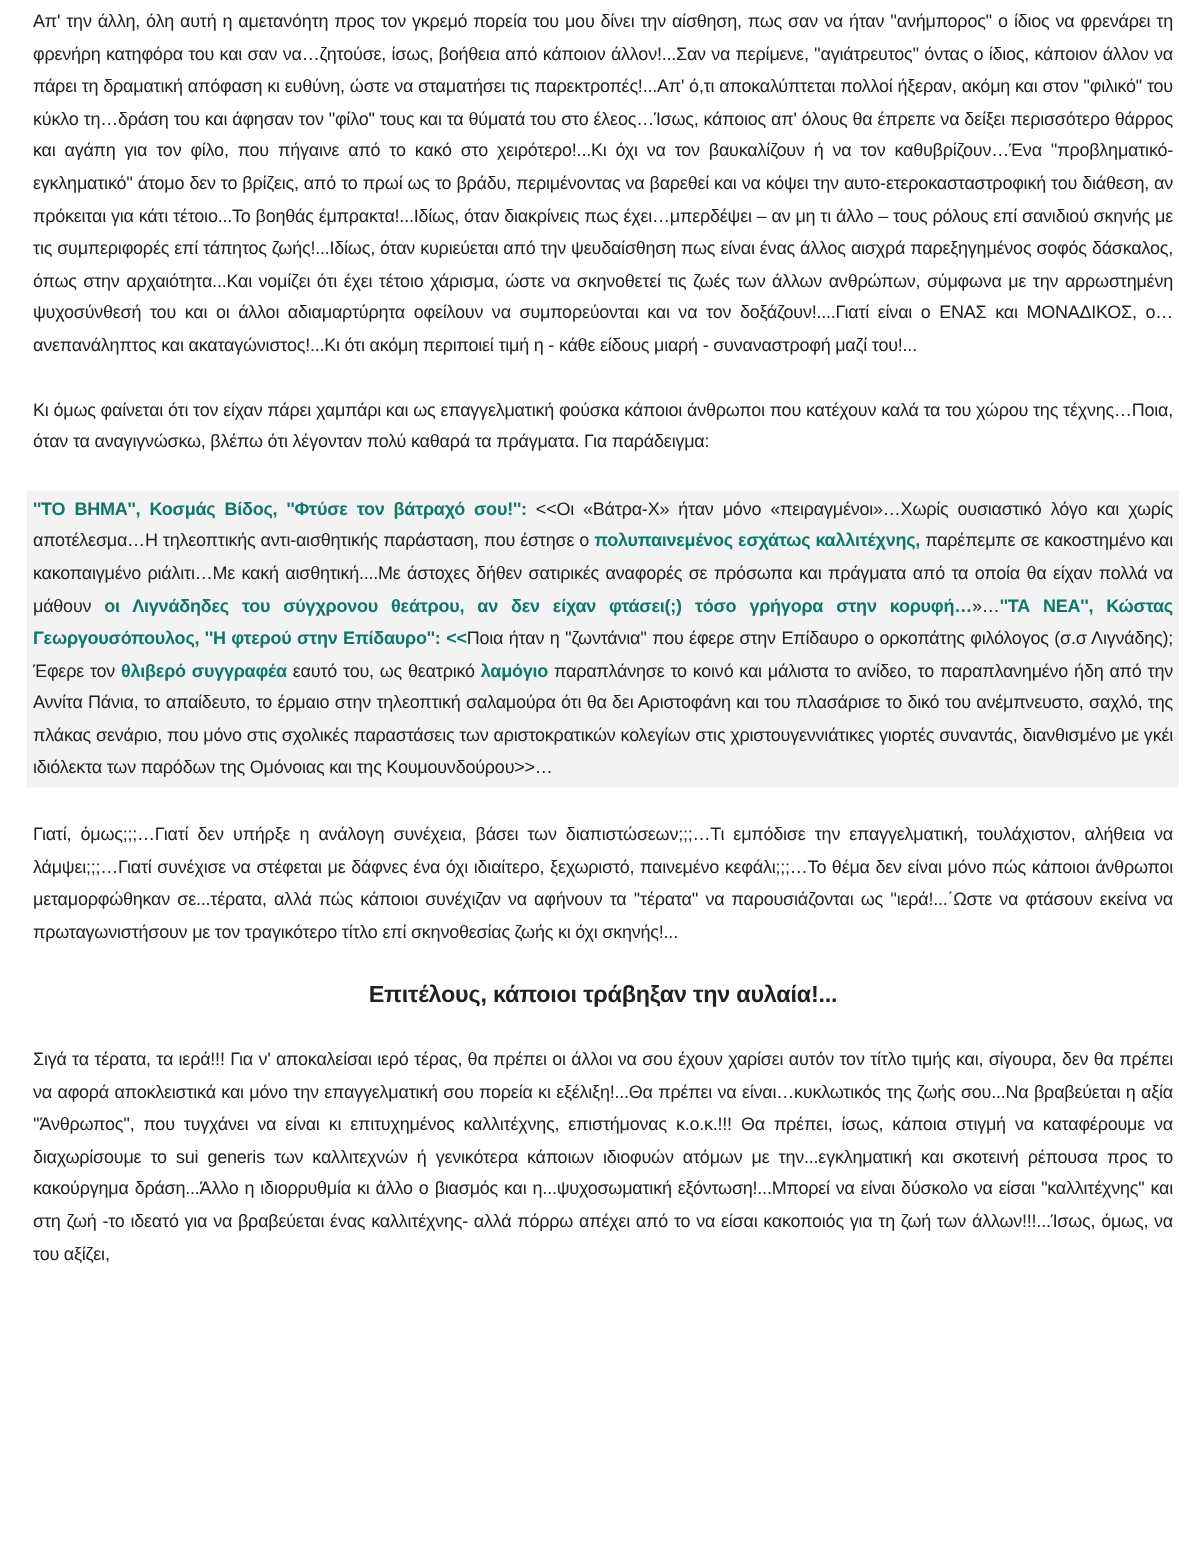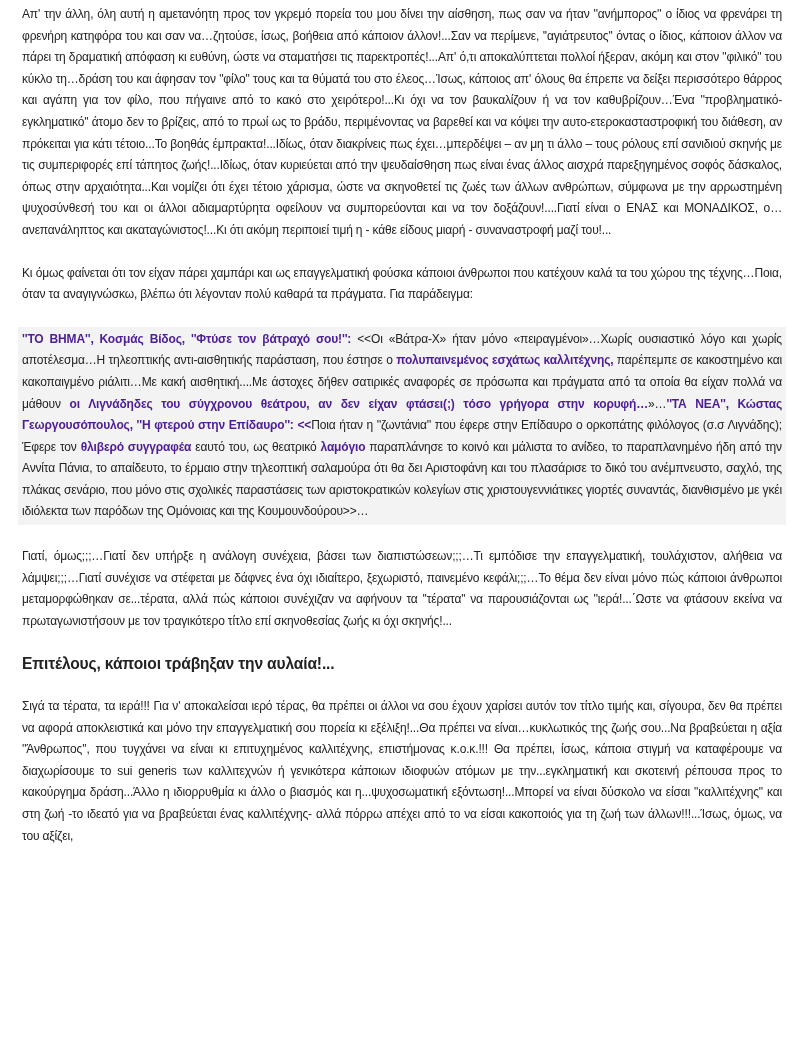--- a/index.html
+++ b/index.html
@@ -16,23 +16,23 @@
     text-align: justify;
     letter-spacing: -0.15px;
   }
   .p1 { padding-top: 4px; }
   .gap { height: 21px; }
   .quote {
     background: #f3f3f3;
     margin: 0 -4px 0 -4px;
     padding: 2px 4px 2px 4px;
   }
-  .quote b { font-weight: bold; color: #4c1d95; }
+  .quote b { font-weight: bold; color: #0f766e; }
   .heading {
-    text-align: left;
+    text-align: center;
     font-weight: bold;
     font-size: 15.6px;
     line-height: 21.6px;
   }
 </style>
 </head>
 <body>
 
 <div class="page">
   <p class="p1">Απ' την άλλη, όλη αυτή η αμετανόητη προς τον γκρεμό πορεία του μου δίνει την αίσθηση, πως σαν να ήταν ''ανήμπορος'' ο ίδιος να φρενάρει τη φρενήρη κατηφόρα του και σαν να…ζητούσε, ίσως, βοήθεια από κάποιον άλλον!...Σαν να περίμενε, ''αγιάτρευτος'' όντας ο ίδιος, κάποιον άλλον να πάρει τη δραματική απόφαση κι ευθύνη, ώστε να σταματήσει τις παρεκτροπές!...Απ' ό,τι αποκαλύπτεται πολλοί ήξεραν, ακόμη και στον "φιλικό" του κύκλο τη…δράση του και άφησαν τον "φίλο" τους και τα θύματά του στο έλεος…Ίσως, κάποιος απ' όλους θα έπρεπε να δείξει περισσότερο θάρρος και αγάπη για τον φίλο, που πήγαινε από το κακό στο χειρότερο!...Κι όχι να τον βαυκαλίζουν ή να τον καθυβρίζουν…Ένα ''προβληματικό-εγκληματικό'' άτομο δεν το βρίζεις, από το πρωί ως το βράδυ, περιμένοντας να βαρεθεί και να κόψει την αυτο-ετεροκασταστροφική του διάθεση, αν πρόκειται για κάτι τέτοιο...Το βοηθάς έμπρακτα!...Ιδίως, όταν διακρίνεις πως έχει…μπερδέψει – αν μη τι άλλο – τους ρόλους επί σανιδιού σκηνής με τις συμπεριφορές επί τάπητος ζωής!...Ιδίως, όταν κυριεύεται από την ψευδαίσθηση πως είναι ένας άλλος αισχρά παρεξηγημένος σοφός δάσκαλος, όπως στην αρχαιότητα...Και νομίζει ότι έχει τέτοιο χάρισμα, ώστε να σκηνοθετεί τις ζωές των άλλων ανθρώπων, σύμφωνα με την αρρωστημένη ψυχοσύνθεσή του και οι άλλοι αδιαμαρτύρητα οφείλουν να συμπορεύονται και να τον δοξάζουν!....Γιατί είναι ο ΕΝΑΣ και ΜΟΝΑΔΙΚΟΣ, ο…ανεπανάληπτος και ακαταγώνιστος!...Κι ότι ακόμη περιποιεί τιμή η - κάθε είδους μιαρή - συναναστροφή μαζί του!...</p>

